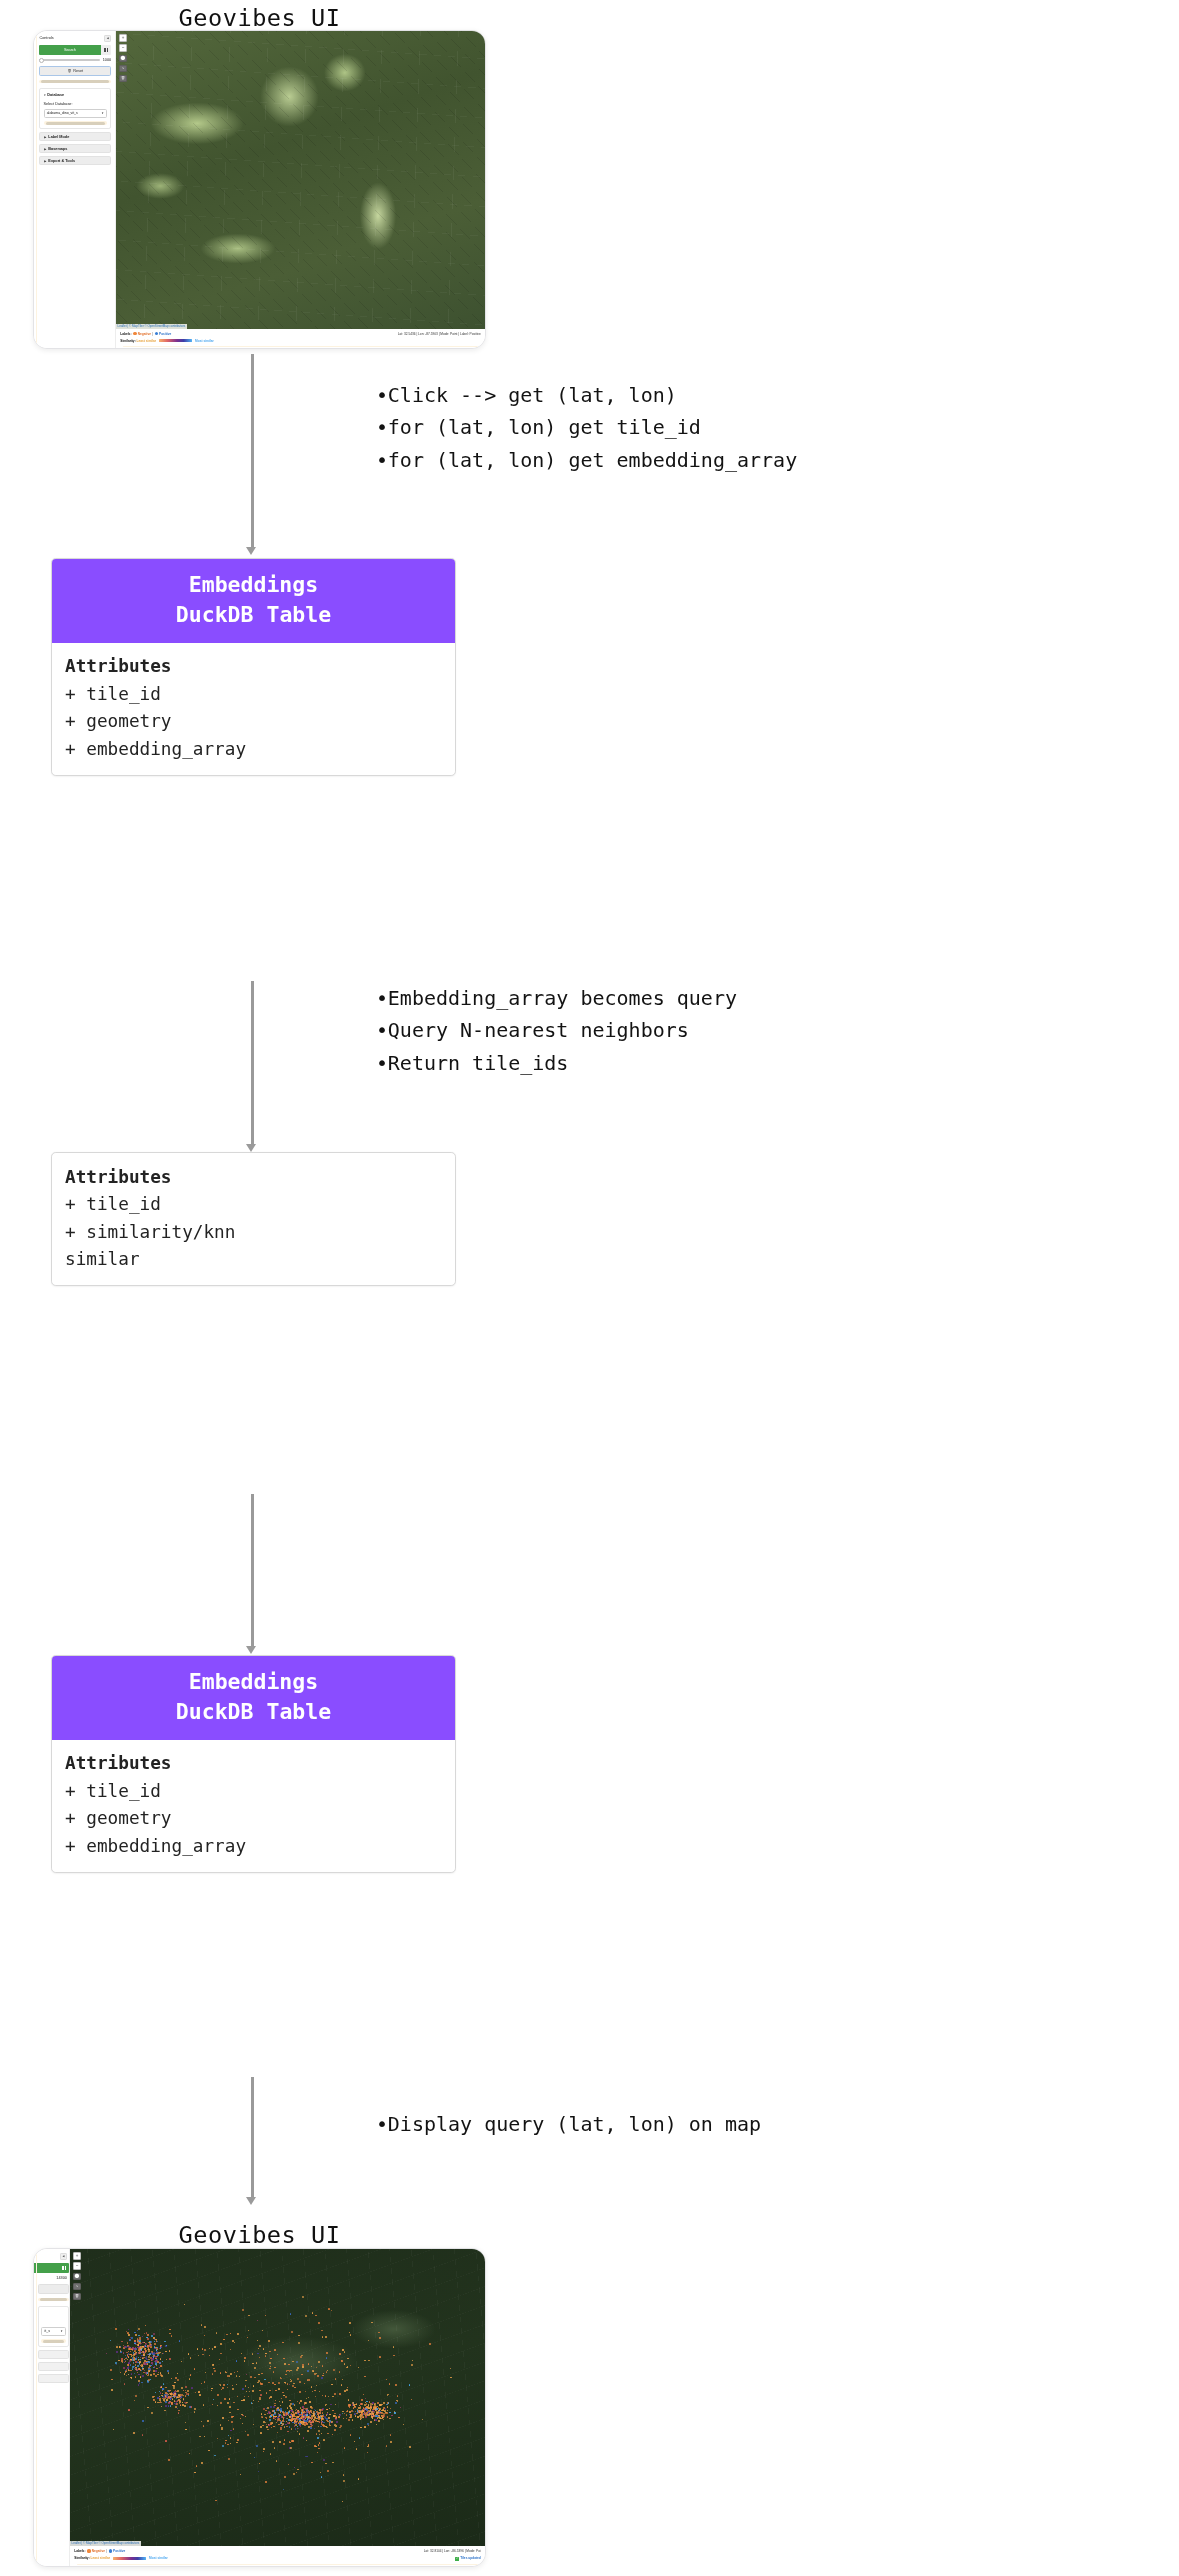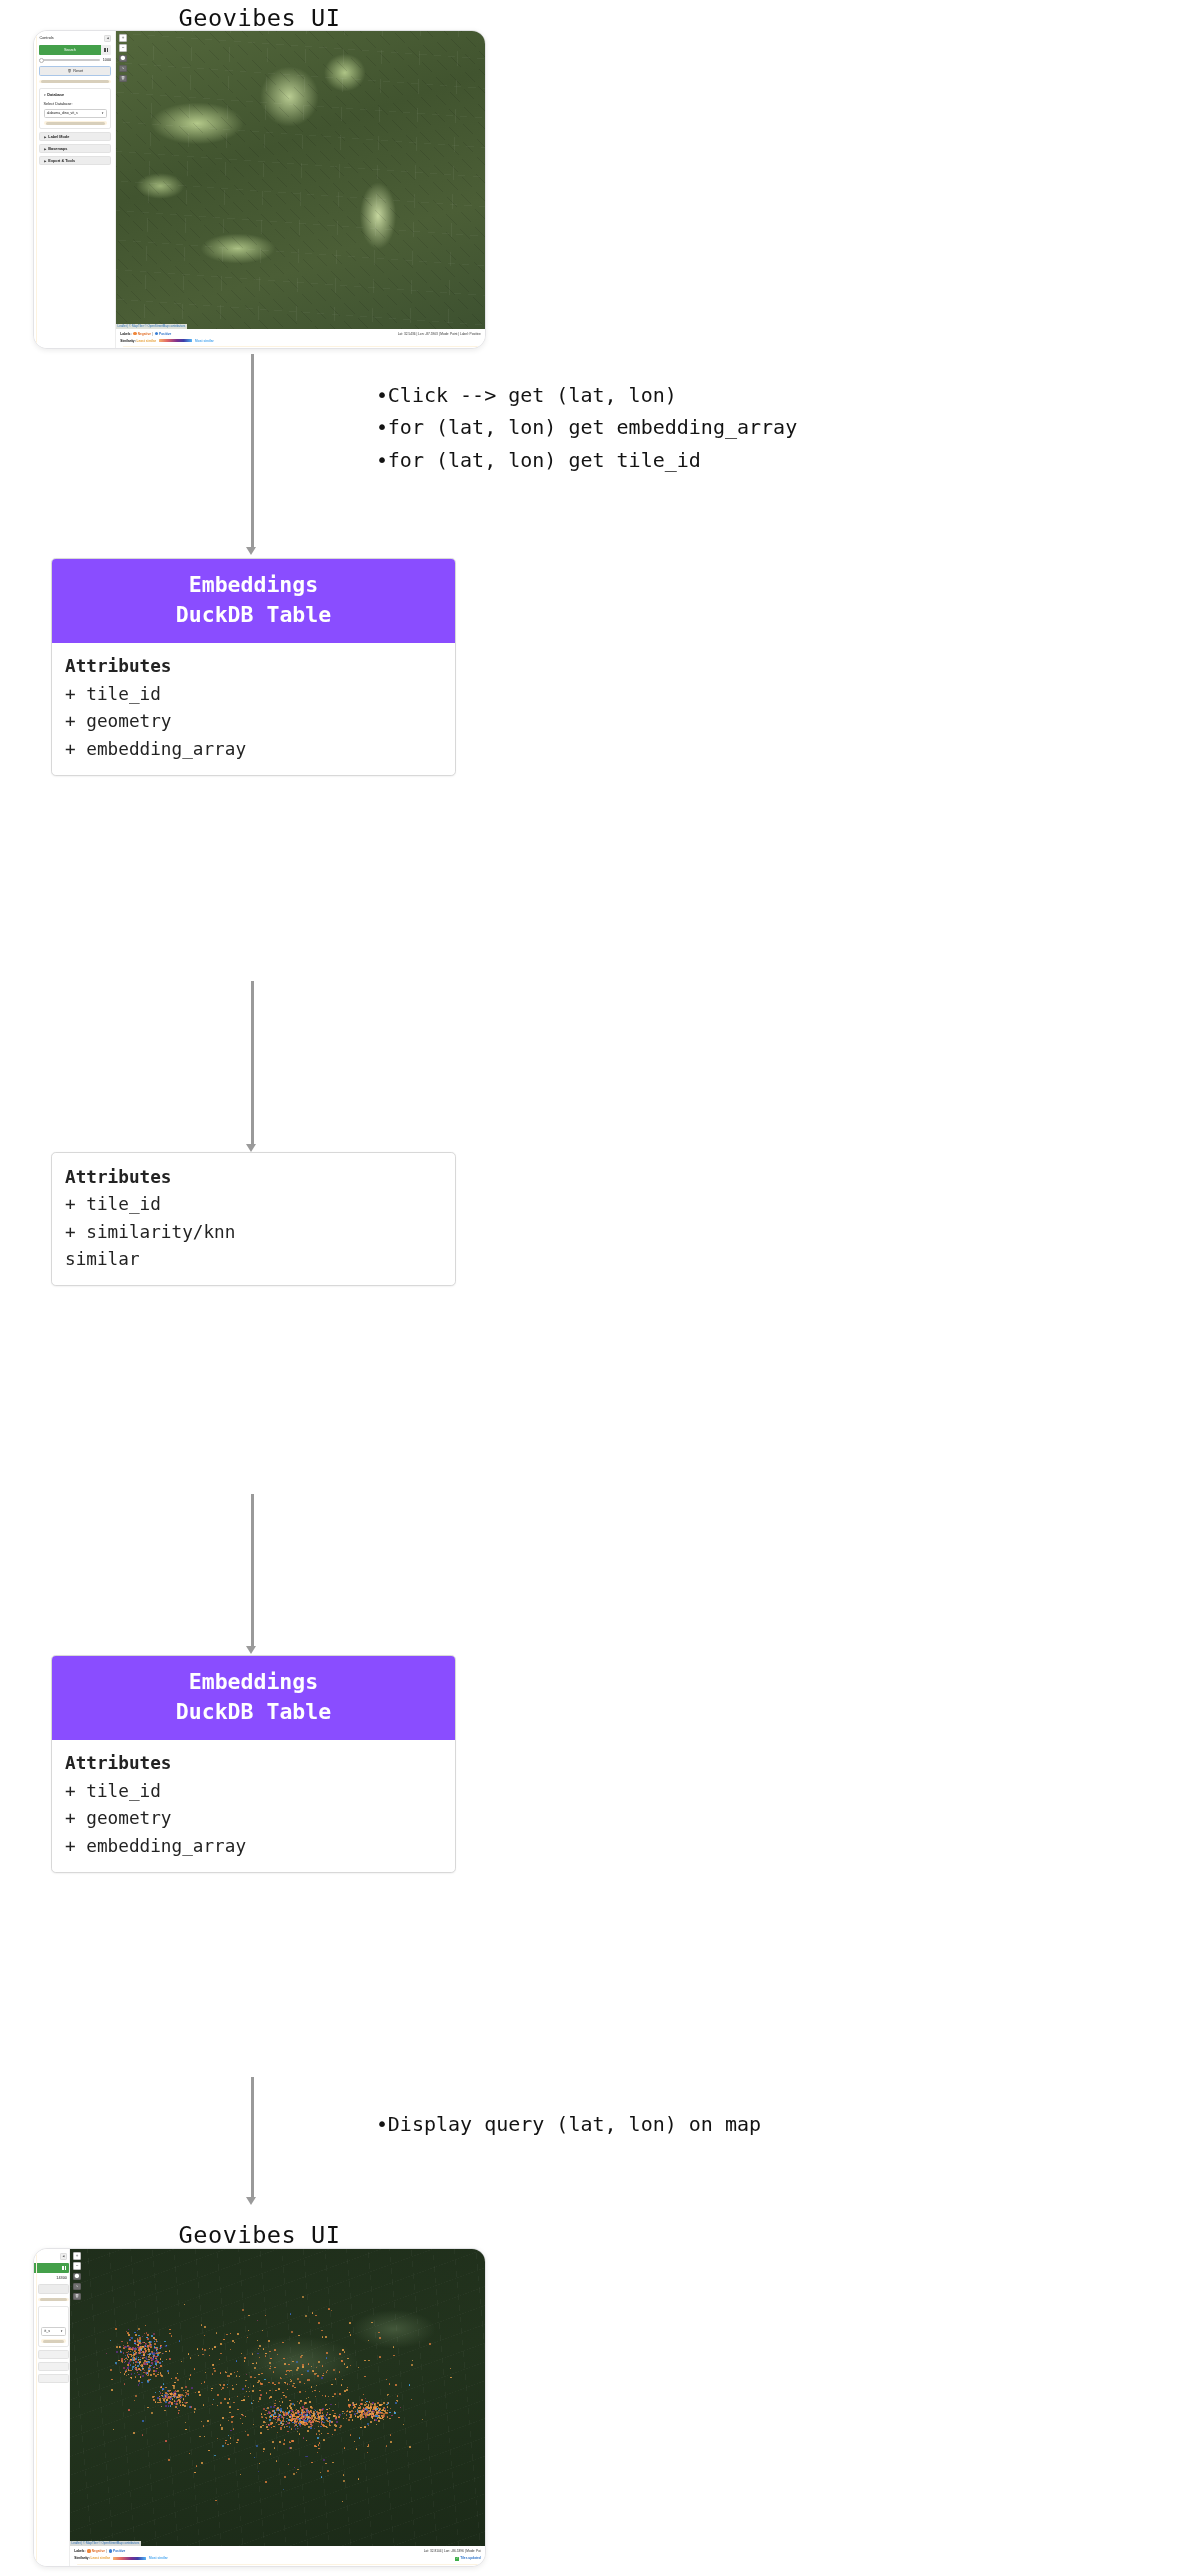--- a/index.html
+++ b/index.html
@@ -336,42 +336,47 @@
     </div>
   </div>
 
   <div class="conn" style="left:251px; top:354px; width:2.7px; height:201px;">
     <div class="shaft" style="height:193px;"></div>
     <div class="head" style="top:193px;"></div>
   </div>
 
   <div class="annot" style="left:376px; top:379px;">
     <span class="bullet-line"><span class="b">•</span><span>Click --&gt; get (lat, lon)</span></span>
+    <span class="bullet-line"><span class="b">•</span><span>for (lat, lon) get tile_id</span></span>
     <span class="bullet-line"><span class="b">•</span><span>for (lat, lon) get embedding_array</span></span>
-    <span class="bullet-line"><span class="b">•</span><span>for (lat, lon) get tile_id</span></span>
   </div>
 
   <div class="node" style="left:51px; top:558px; width:405px;">
     <div class="node-head purple">
       <div>Embeddings</div>
       <div>DuckDB Table</div>
     </div>
     <div class="node-body">
       <div class="attr-title">Attributes</div>
       <div>+ tile_id</div>
       <div>+ geometry</div>
       <div>+ embedding_array</div>
     </div>
   </div>
 
   <div class="conn" style="left:251px; top:981px; width:2.7px; height:172px;">
     <div class="shaft" style="height:163px;"></div>
     <div class="head" style="top:163px;"></div>
   </div>
 
+  <div class="annot" style="left:376px; top:982px;">
+    <span class="bullet-line"><span class="b">•</span><span>Embedding_array becomes query</span></span>
+    <span class="bullet-line"><span class="b">•</span><span>Query N-nearest neighbors</span></span>
+    <span class="bullet-line"><span class="b">•</span><span>Return tile_ids</span></span>
+  </div>
 
   <div class="node" style="left:51px; top:1152px; width:405px;">
     <div class="node-body">
       <div class="attr-title">Attributes</div>
       <div>+ tile_id</div>
       <div>+ similarity/knn</div>
       <div>similar</div>
     </div>
   </div>
 

